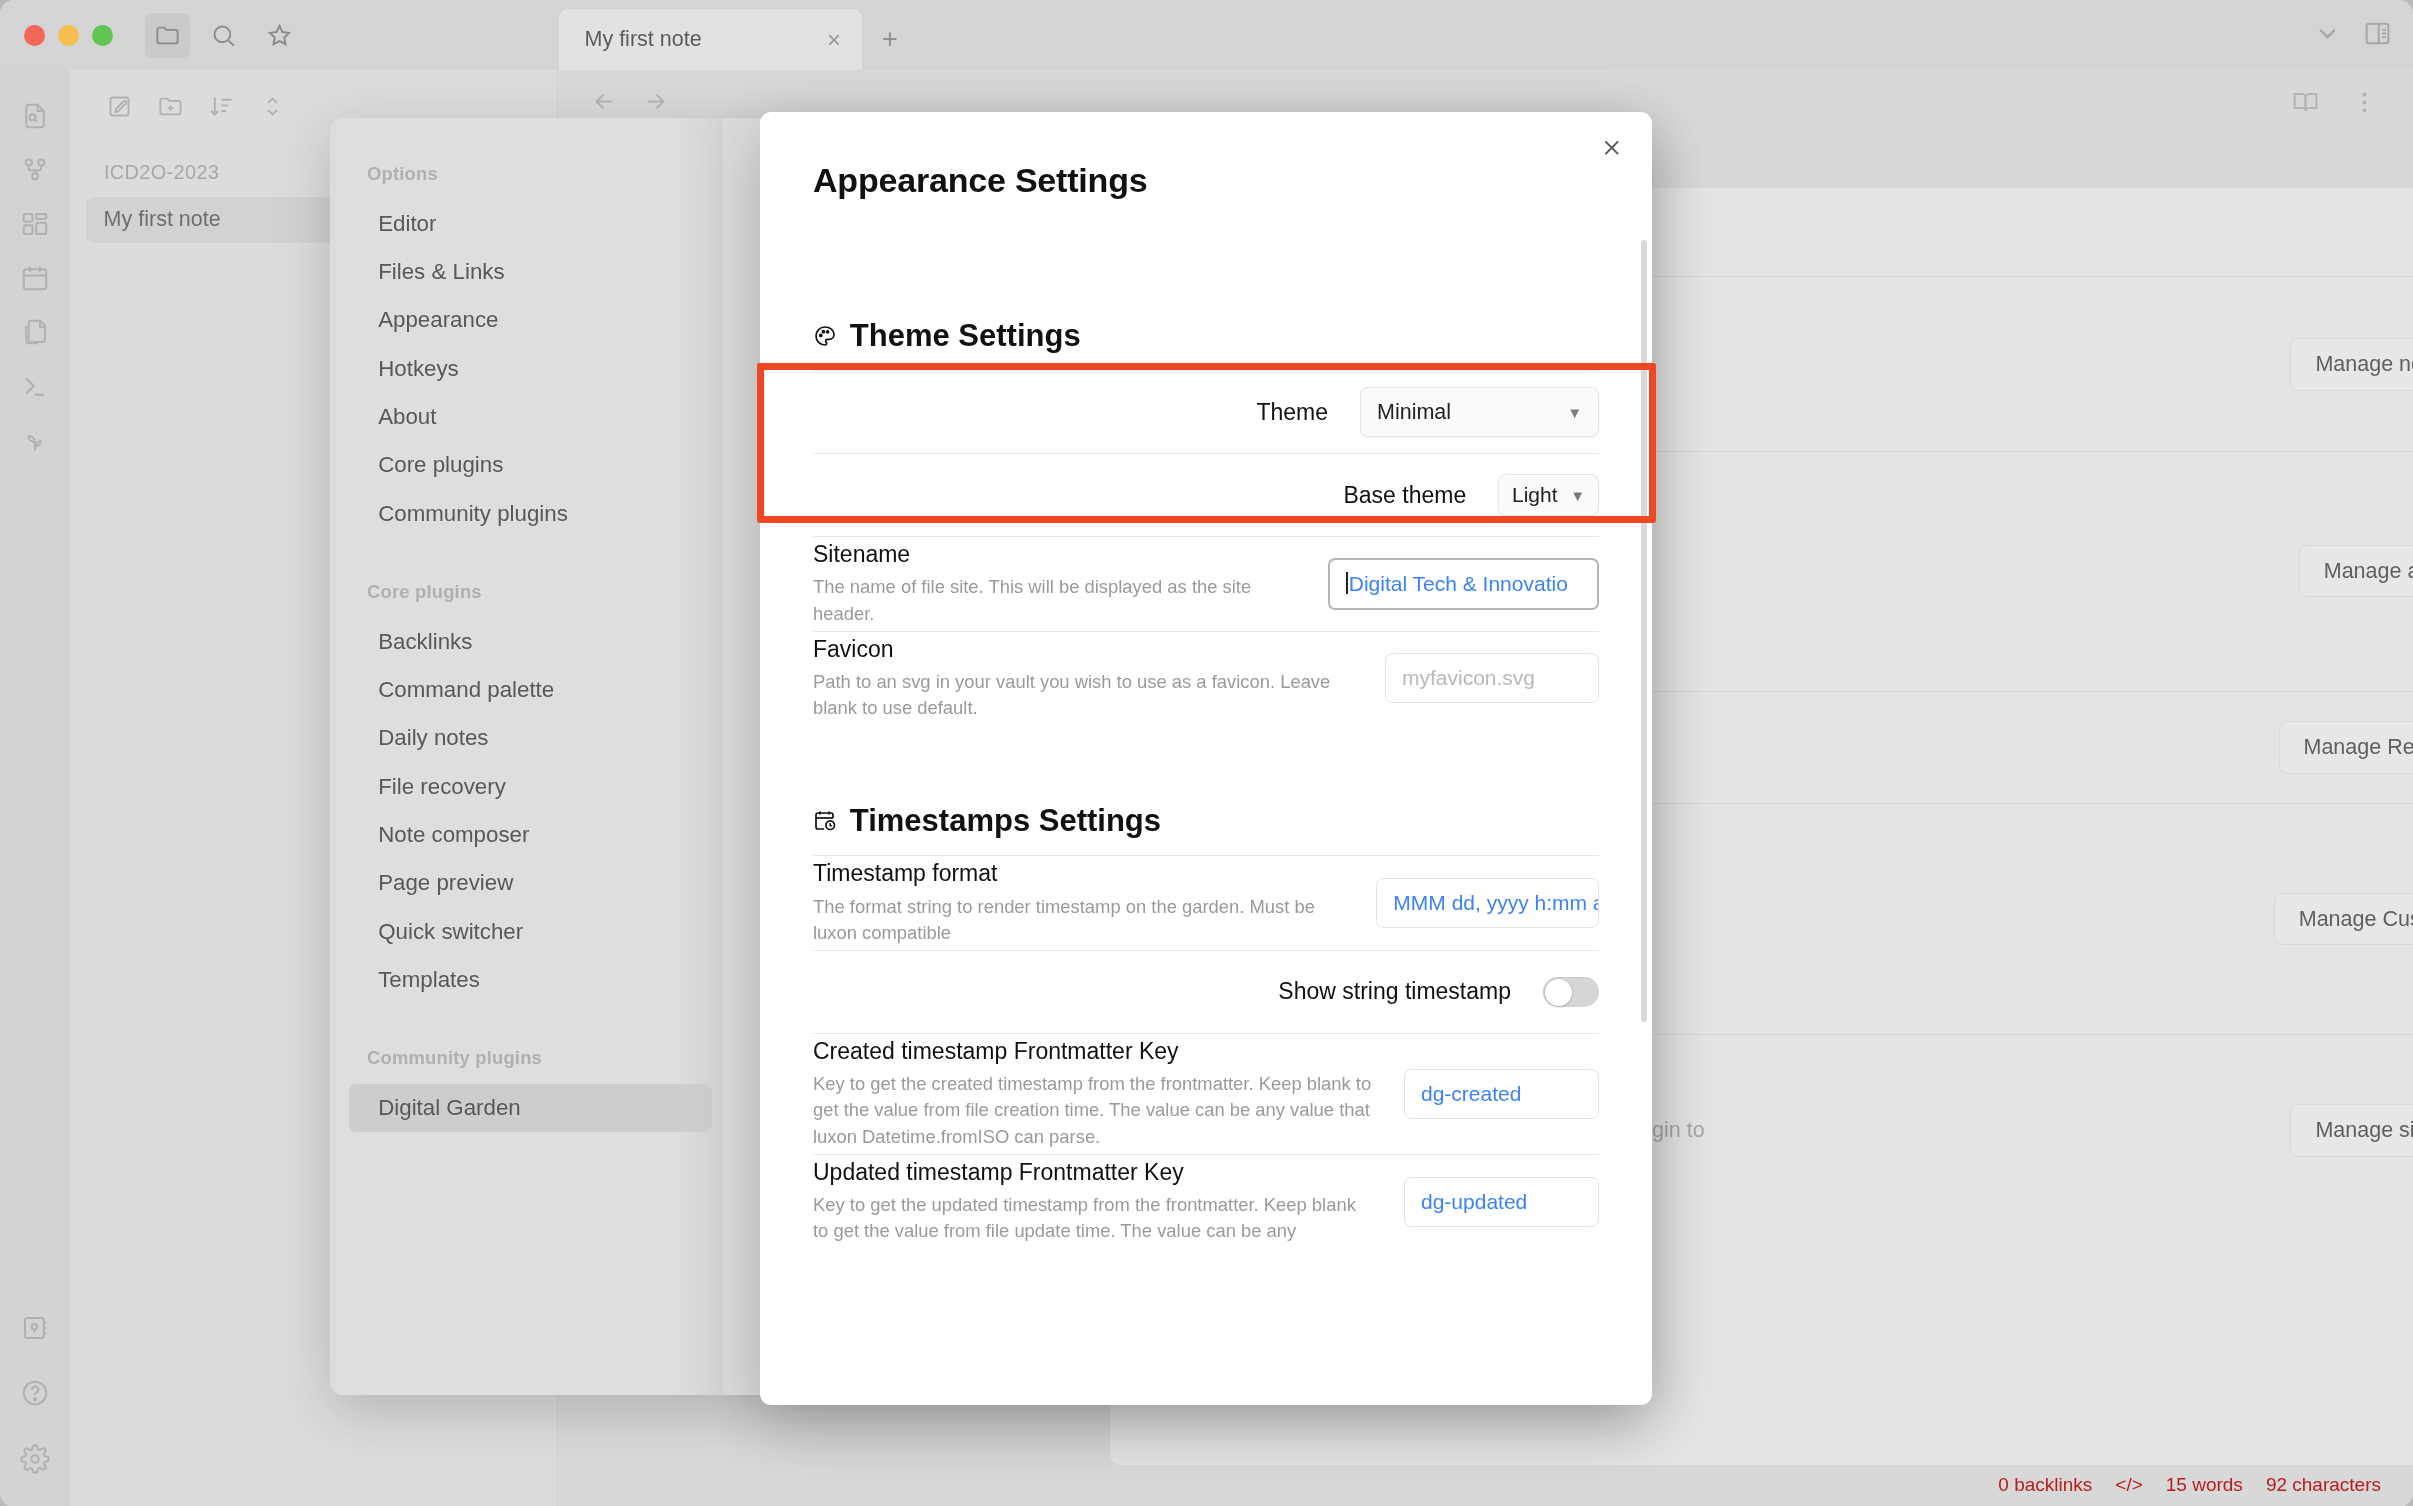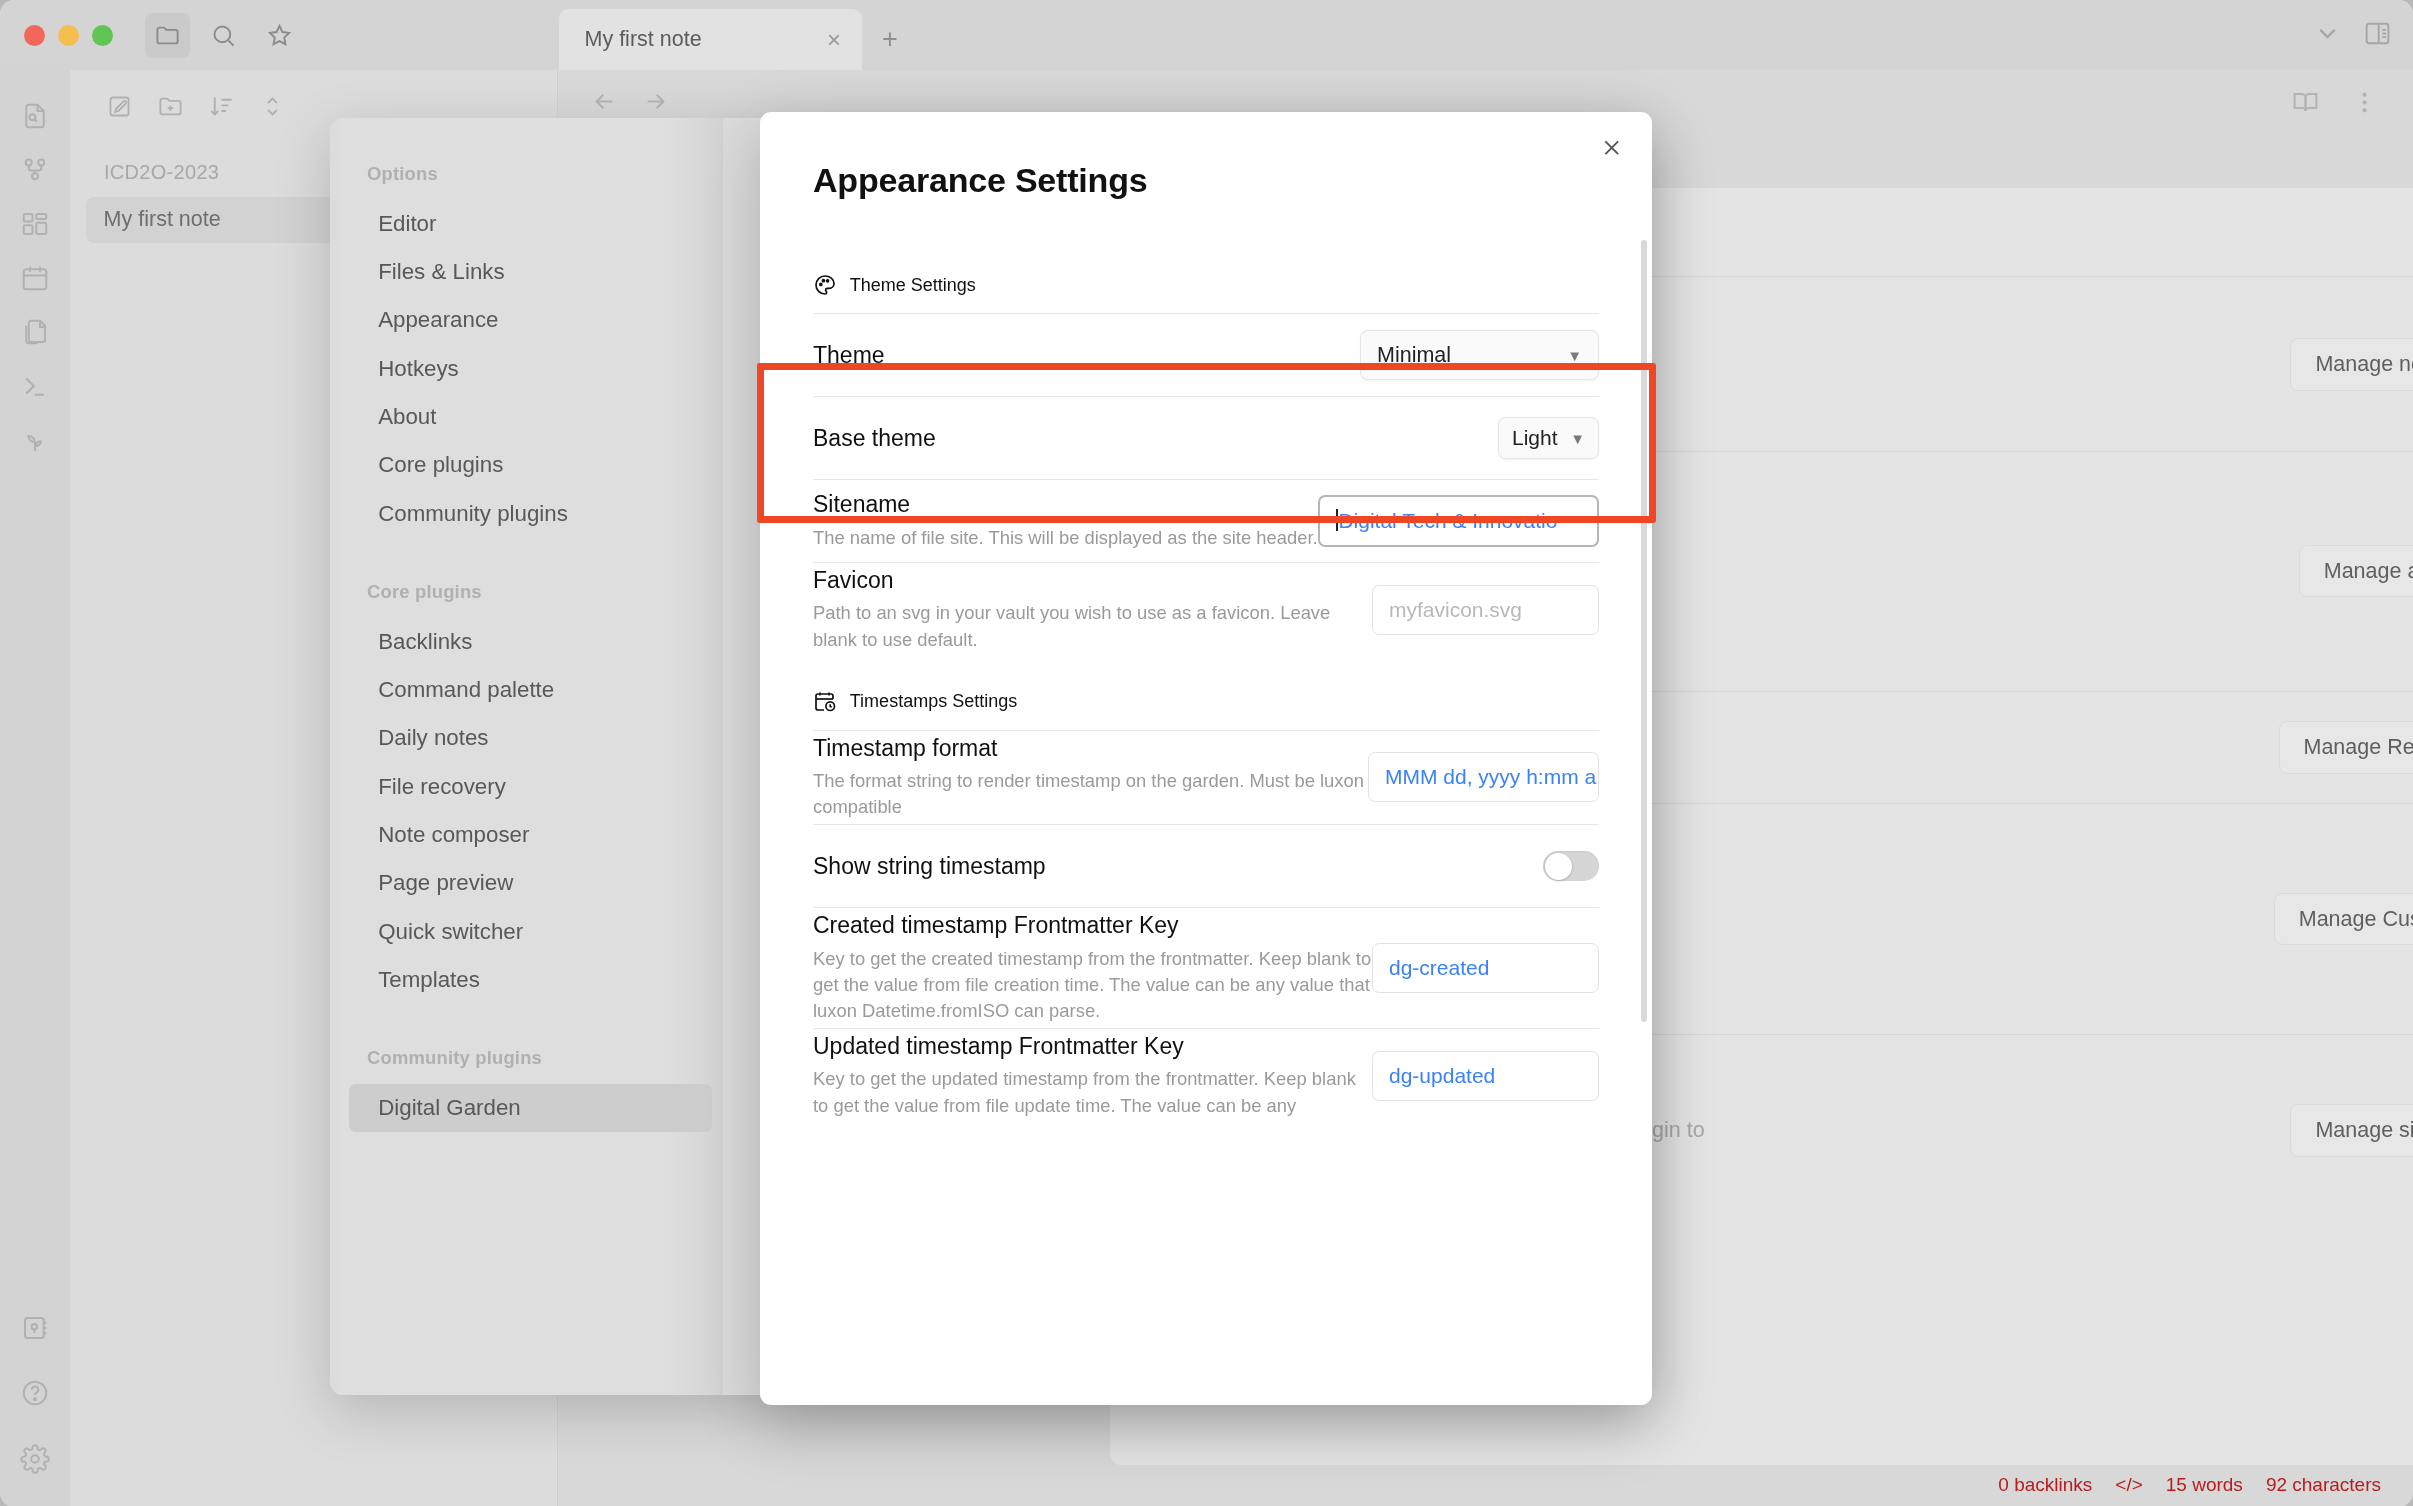--- a/index.html
+++ b/index.html
@@ -168,28 +168,28 @@
     font-size: 34px; font-weight: 700; color: #111;
     padding: 49px 0 0 53px; letter-spacing: -0.2px;
   }
   #dialog-body {
     position: absolute; left: 0; top: 128px; right: 0; bottom: 0;
     padding: 0 53px 0 53px;
     overflow: hidden;
   }
   .section-head {
     display: flex; align-items: center; gap: 12.8px;
-    font-size: 18px; font-weight: 400; color: #111;
-    margin-top: 33px; margin-bottom: 16px;
+    font-size: 31px; font-weight: 700; color: #111;
+    margin-top: 78px; margin-bottom: 16px;
   }
   .section-head .sh-icon { color: #111; display: flex; align-items: center; }
 
   .srow {
-    display: flex; align-items: center; justify-content: space-between;
-    border-top: 0.8px solid #e7e7e7;
+    display: flex; align-items: center; justify-content: flex-end;
+    gap: 32px; border-top: 0.8px solid #e7e7e7;
     padding: 4px 0;
     min-height: 83px;
   }
   .srow:first-child { border-top: 0.8px solid #e7e7e7; }
   .srow .s-left { max-width: 559px; }
   .srow .s-name { font-size: 23px; color: #111; }
   .srow .s-desc { font-size: 18.4px; color: #9a9a9a; line-height: 1.42; margin-top: 6.4px; }
 
   .s-input {
     background: #fff; border: 0.8px solid #e2e2e2; border-radius: 7.2px;

